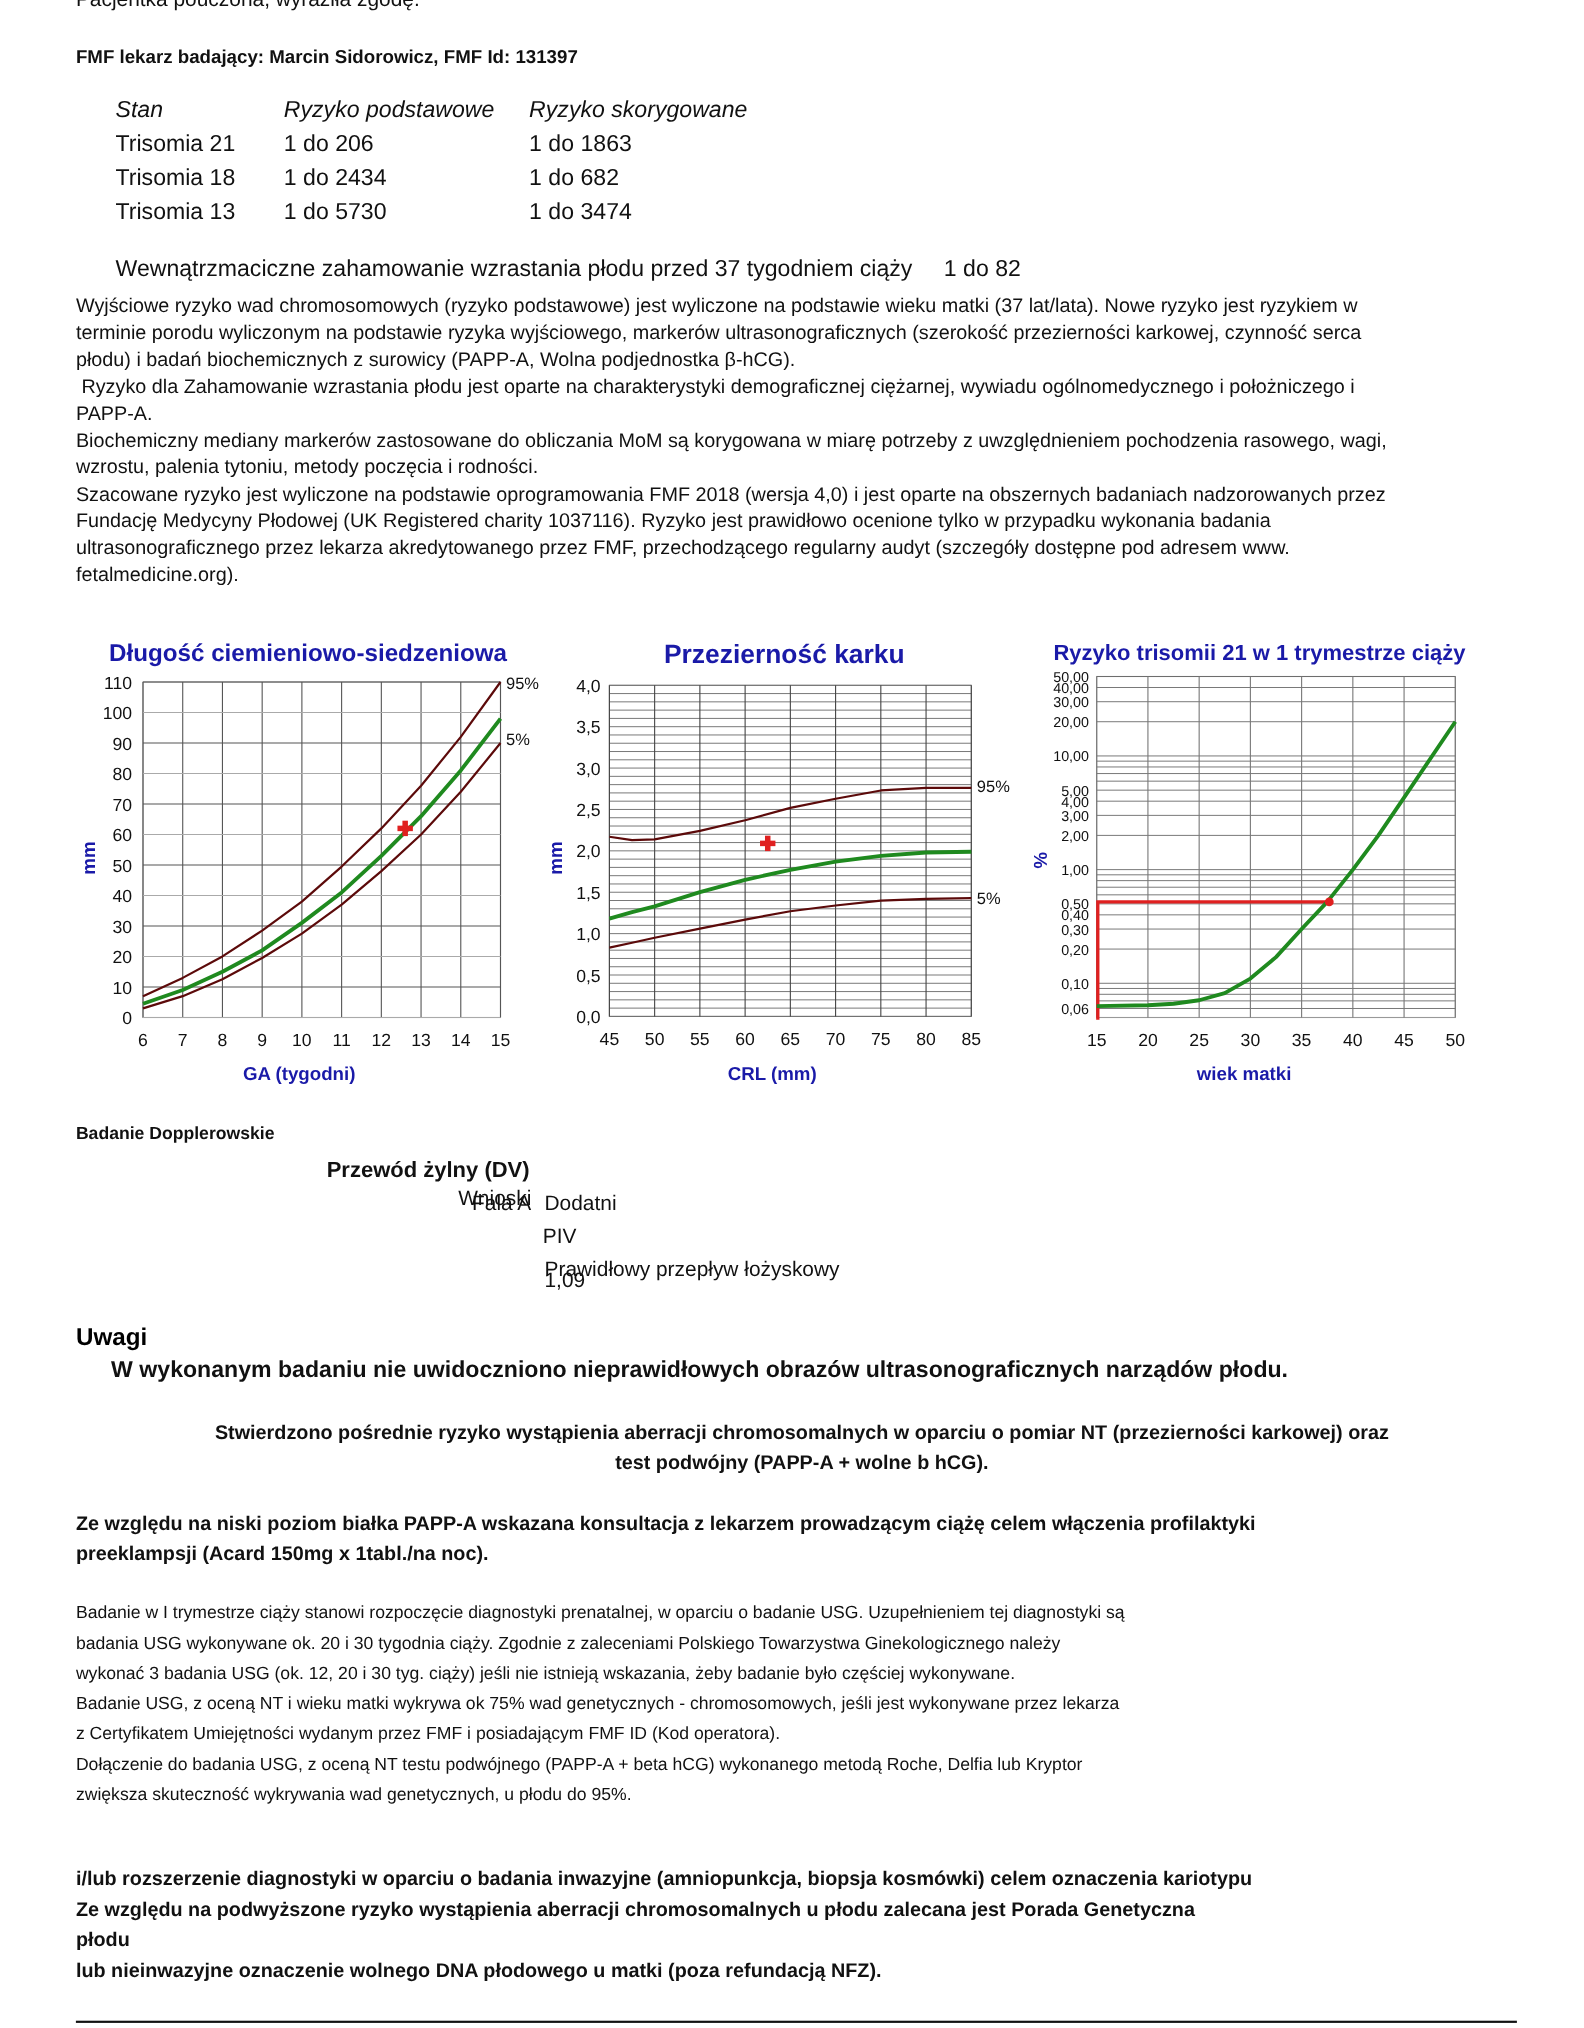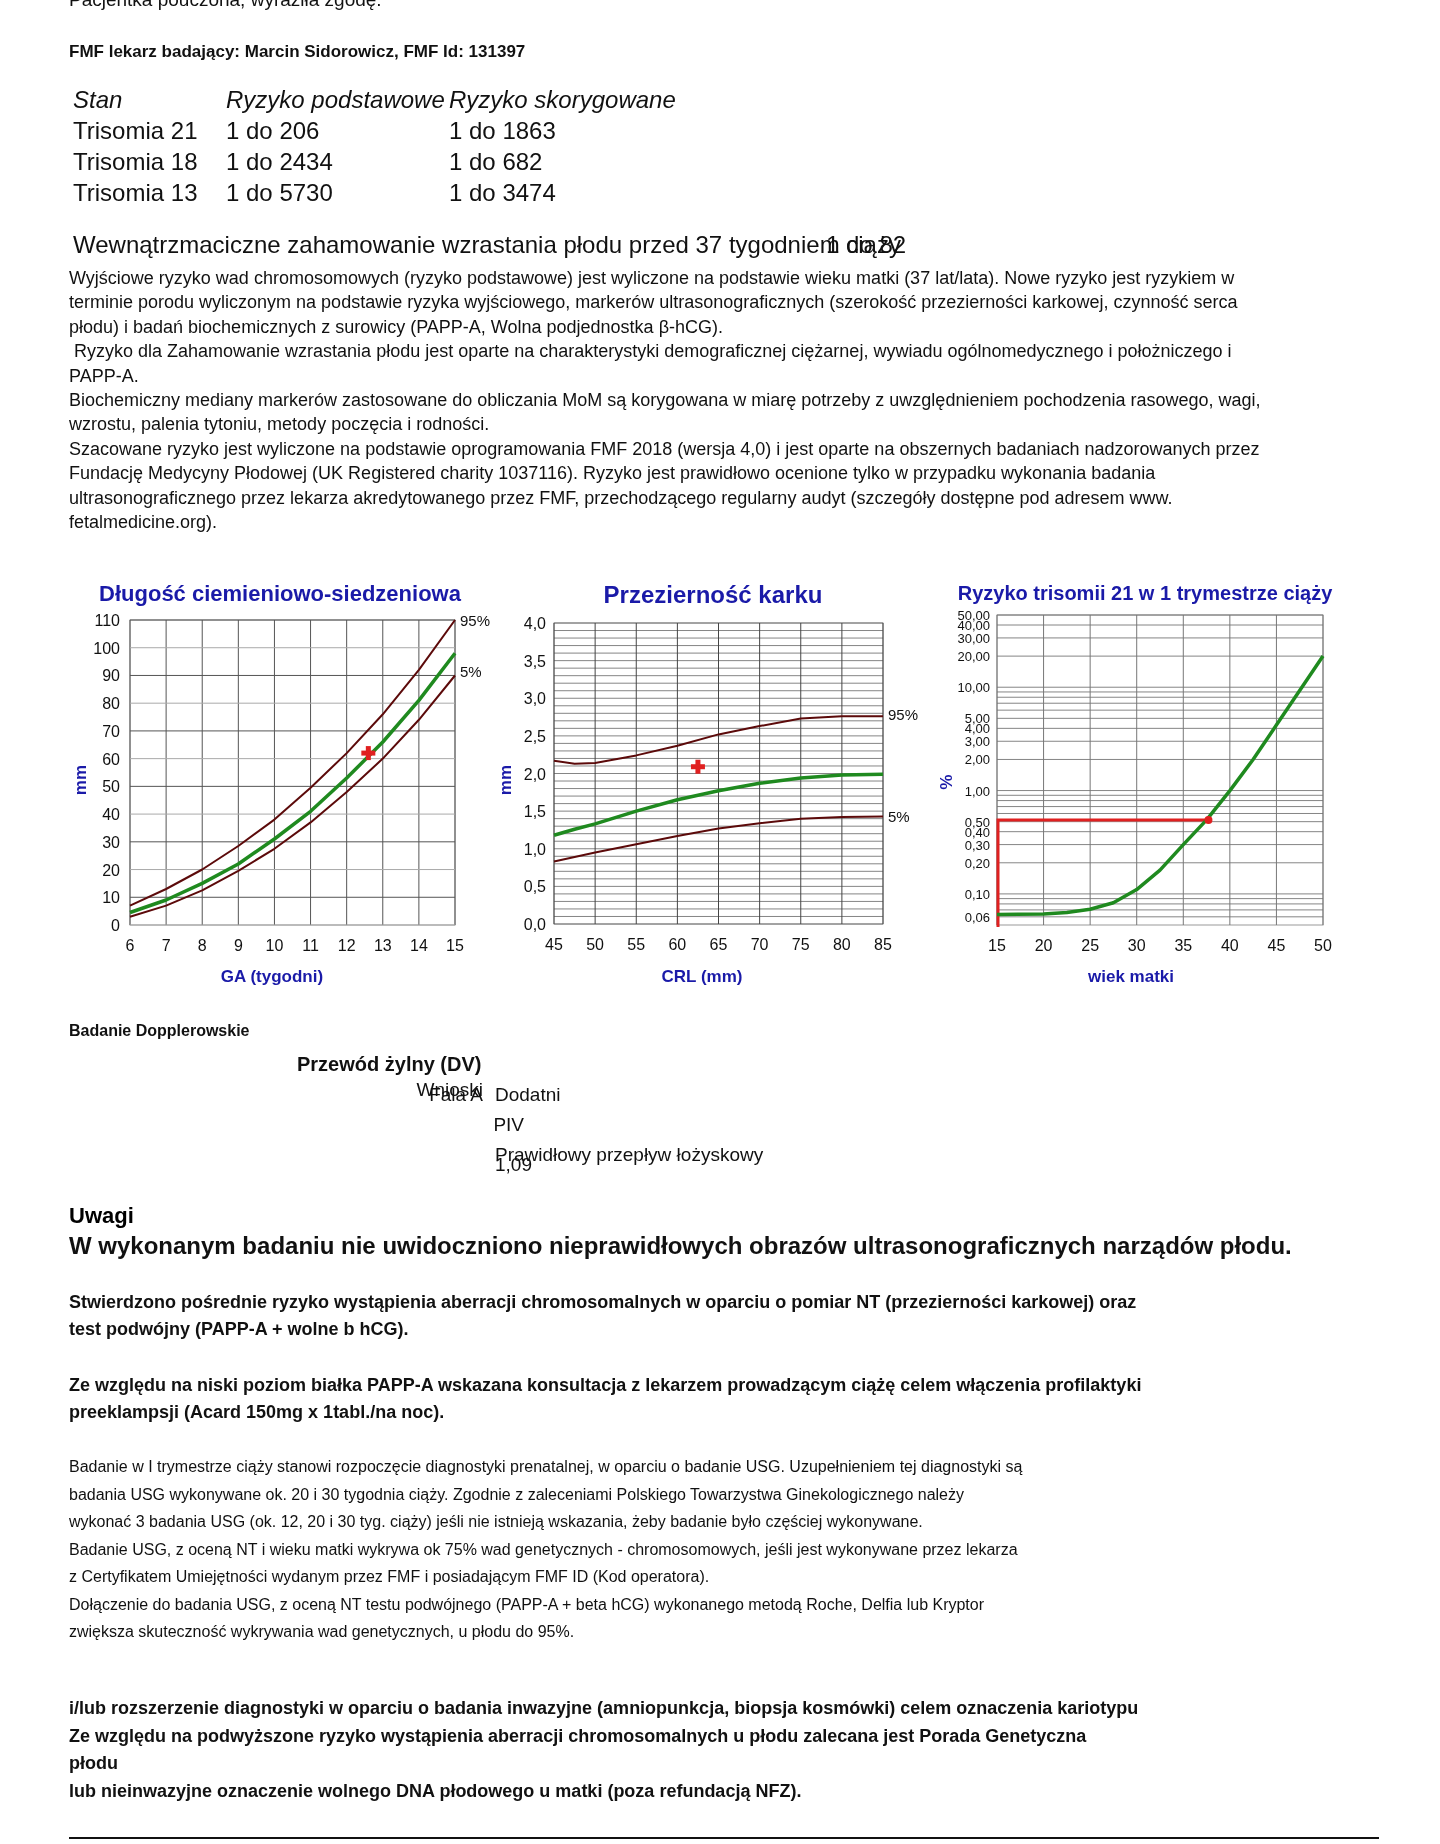--- a/index.html
+++ b/index.html
@@ -1,19 +1,19 @@
 <!DOCTYPE html>
 <html><head>
 <meta charset="utf-8">
 <style>
   html, body { margin: 0; padding: 0; background: #ffffff; }
   body { width: 1440px; height: 1844px; position: relative; overflow: hidden;
          font-family: "Liberation Sans", sans-serif; color: #111; }
   .abs { position: absolute; white-space: nowrap; }
-  .t18 { font-size: 24px; line-height: 24px; }
+  .t18 { font-size: 21px; line-height: 24px; margin-left: 32px; }
   .t19 { font-size: 19px; line-height: 24px; }
   .bold { font-weight: bold; }
   .ital { font-style: italic; }
   .para { position: absolute; left: 69px; width: 1320px; font-size: 18px; line-height: 24.4px; white-space: normal; }
   .para .ln { display: block; white-space: nowrap; }
   .blue-h { color: #000000; font-weight: bold; }
   svg text { font-family: "Liberation Sans", sans-serif; }
   .rule { position: absolute; left: 69px; top: 1837px; width: 1310px; height: 2px; background: #111; }
 </style>
 </head>
@@ -294,21 +294,21 @@
   <div class="abs t19" style="left:495px; top:1083px;">Dodatni</div>
   <div class="abs t19" style="right:916px; top:1113px; text-align:right;">PIV</div>
   <div class="abs t19" style="left:495px; top:1153px;">1,09</div>
   <div class="abs t19" style="right:957px; top:1078px; text-align:left;">Wnioski</div>
   <div class="abs t19" style="left:495px; top:1143px;">Prawidłowy przepływ łożyskowy</div>
 </div>
 
 <div class="abs blue-h" style="left:69px; top:1203px; font-size:22px;">Uwagi</div>
 <div class="abs bold t18" style="left:69px; top:1234px;">W wykonanym badaniu nie uwidoczniono nieprawidłowych obrazów ultrasonograficznych narządów płodu.</div>
 
-<div class="para bold" style="top:1289px; line-height:27px;">
+<div class="para bold" style="top:1289px; line-height:27px;text-align:center;">
   <span class="ln">Stwierdzono pośrednie ryzyko wystąpienia aberracji chromosomalnych w oparciu o pomiar NT (przezierności karkowej) oraz</span>
   <span class="ln">test podwójny (PAPP-A + wolne b hCG).</span>
 </div>
 
 <div class="para bold" style="top:1372px; line-height:27px;">
   <span class="ln">Ze względu na niski poziom białka PAPP-A wskazana konsultacja z lekarzem prowadzącym ciążę celem włączenia profilaktyki</span>
   <span class="ln">preeklampsji (Acard 150mg x 1tabl./na noc).</span>
 </div>
 
 <div class="para" style="top:1453px; line-height:27.5px; font-size:16px;">

